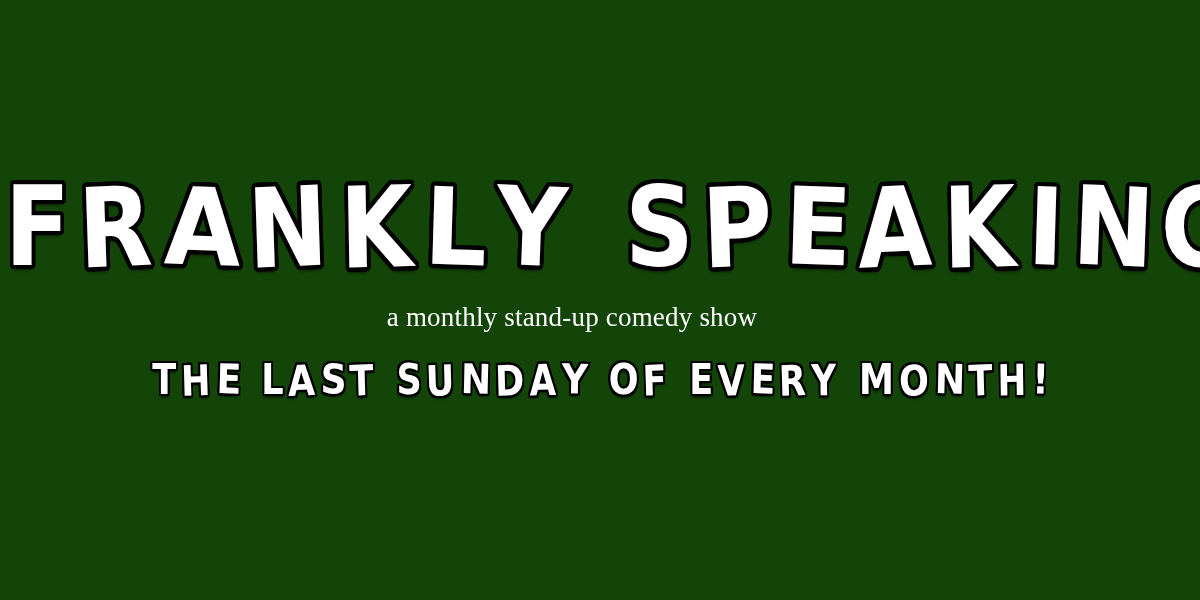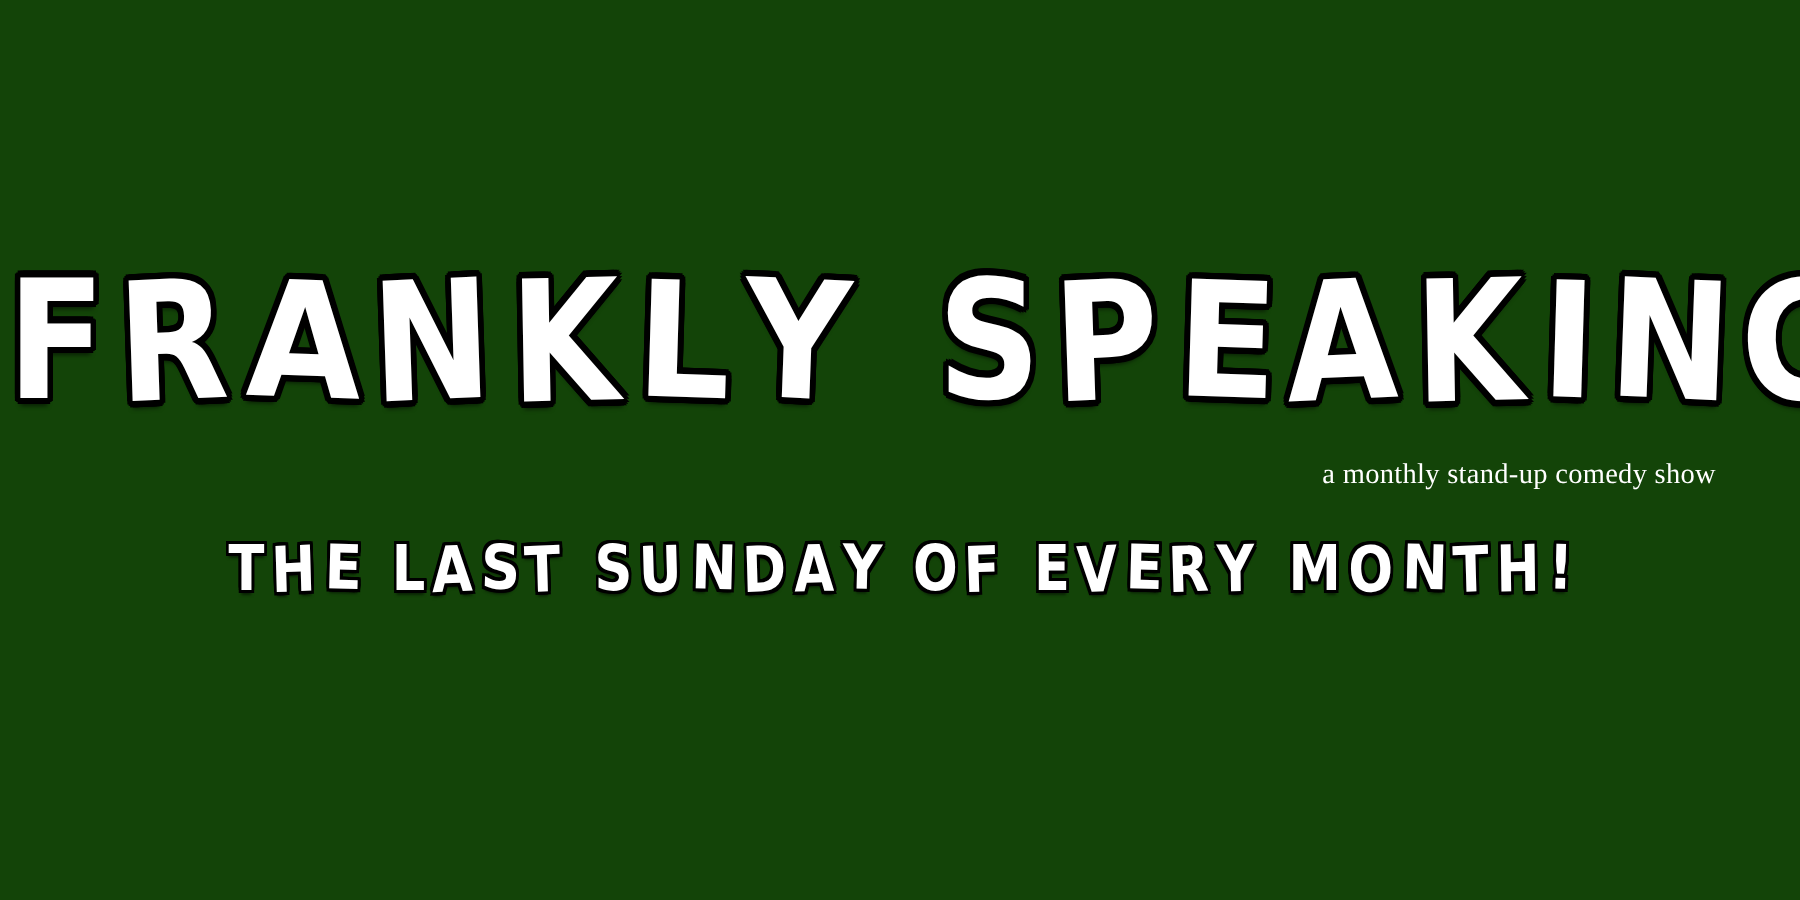--- a/index.html
+++ b/index.html
@@ -67,23 +67,23 @@
   .title-letter:nth-child(3n)   { transform: scaleX(0.95) scaleY(1.03) rotate(1.8deg)  translateY(-1px); }
   .title-letter:nth-child(5n)   { transform: scaleX(0.90) scaleY(1.08) rotate(-1.2deg) translateY(2px); }
   .title-letter:nth-child(7n)   { transform: scaleX(0.94) scaleY(1.05) rotate(2.4deg)  translateY(0); }
 
   
   #subtitle {
     position: absolute;
     left: 0;
     top: 300px;
     width: 1144px;
-    text-align: right;
+    text-align: center;
     font-family: "Liberation Serif", "DejaVu Serif", serif;
-    font-size: 19px;
+    font-size: 27px;
     line-height: 34px;
     color: #ffffff;
     letter-spacing: 0.2px;
     white-space: nowrap;
   }
 
   
   #tagline-block {
     position: absolute;
     left: 0;

